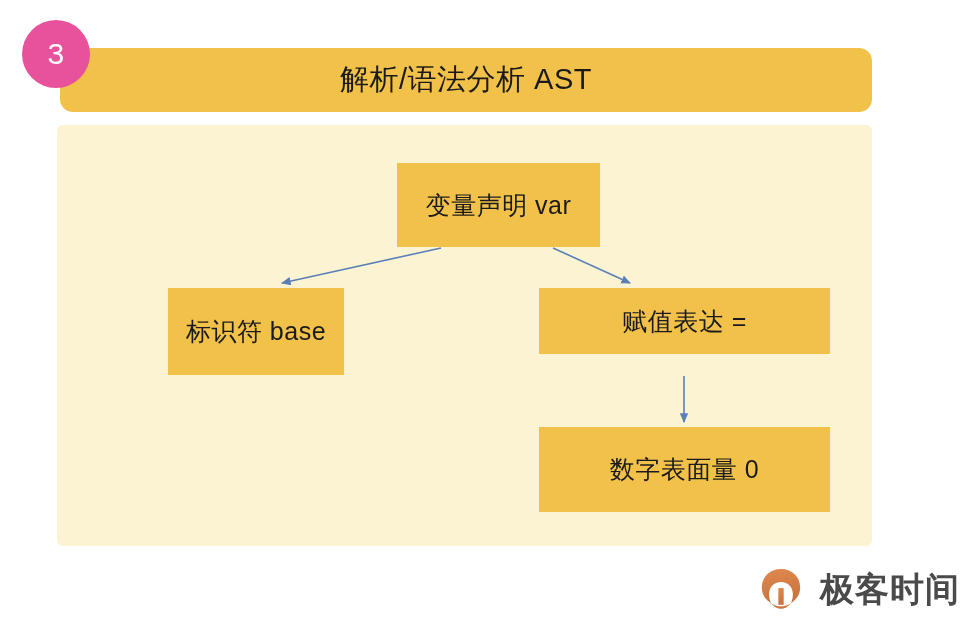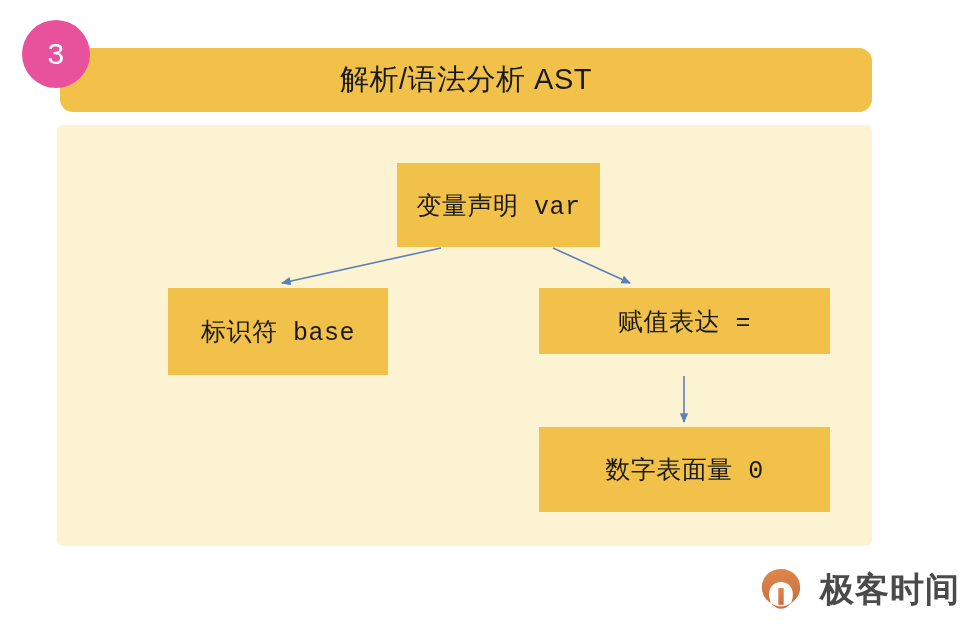--- a/index.html
+++ b/index.html
@@ -87,32 +87,31 @@
 
   
   .node {
     position: absolute;
     background: #f2c14a;
     display: flex;
     align-items: center;
     justify-content: center;
     z-index: 3;
     box-sizing: border-box;
-    font-family: Liberation Mono, monospace;
   }
   .node-label {
     color: #1a1a1a;
     font-size: 25px;
     font-weight: 400;
     letter-spacing: 0.5px;
     white-space: nowrap;
   }
 
   #node-root       { left: 397px; top: 163px; width: 203px; height: 84px; }
-  #node-identifier { left: 168px; top: 288px; width: 220px; height: 87px; }
+  #node-identifier { left: 168px; top: 288px; width: 176px; height: 87px; }
   #node-assign     { left: 539px; top: 288px; width: 291px; height: 66px; }
   #node-numeric    { left: 539px; top: 427px; width: 291px; height: 85px; align-items: center; }
 
   
   .brand {
     position: absolute;
     left: 758px;
     top: 563px;
     width: 200px;
     height: 52px;

